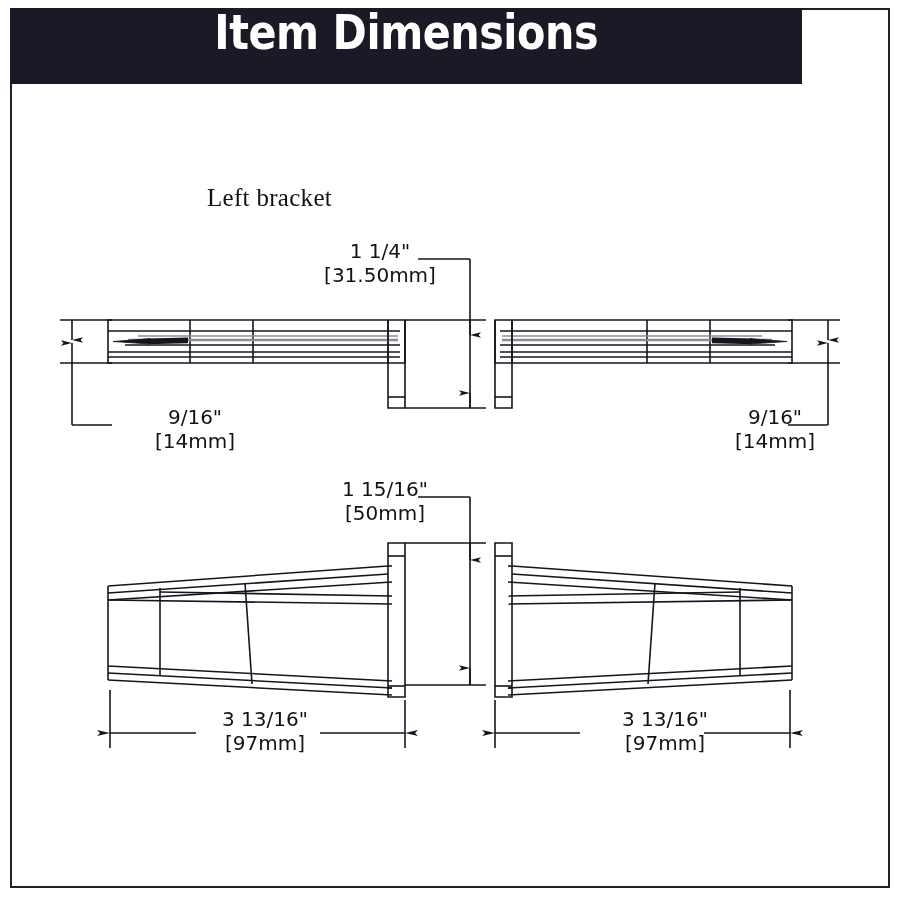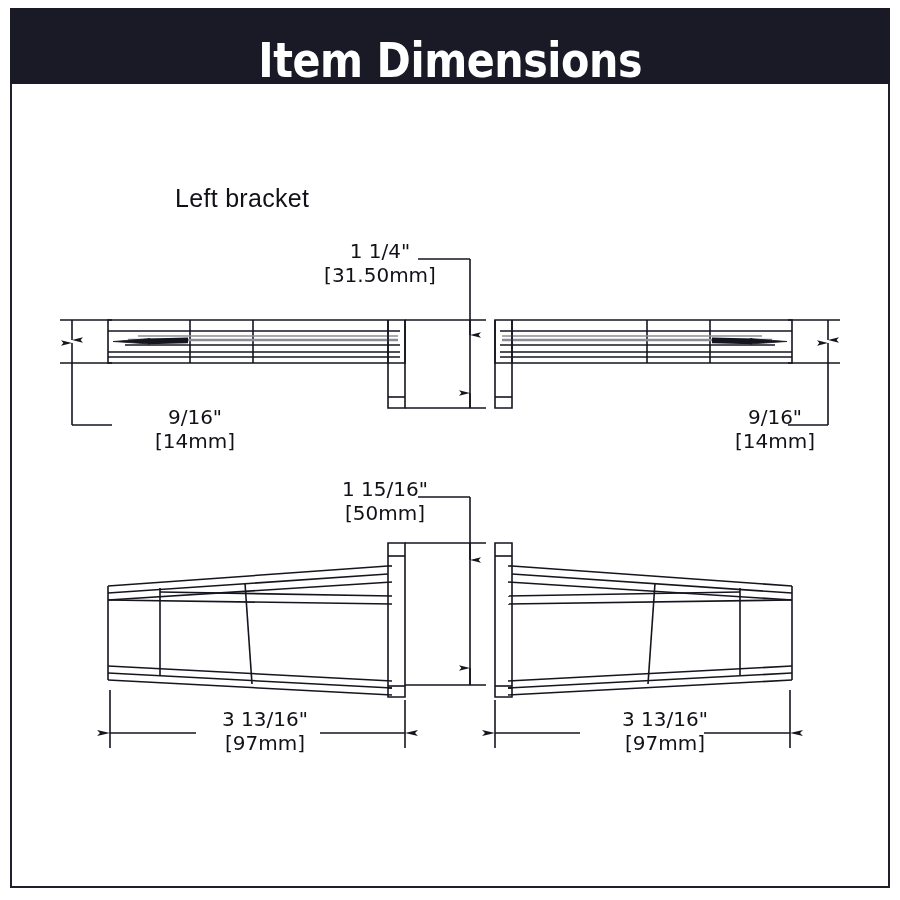--- a/index.html
+++ b/index.html
@@ -30,25 +30,25 @@
     height: 880px;
     border: 2px solid #20202c;
     box-sizing: border-box;
   }
 
   
   #header-bar {
     position: absolute;
     left: 10px;
     top: 8px;
-    width: 880px;
+    width: 792px;
     height: 76px;
     background: #1a1a26;
     display: flex;
-    align-items: flex-end;
+    align-items: flex-start;
     justify-content: center;
     box-sizing: border-box;
   }
   #header-title {
     color: #ffffff;
     font-family: "DejaVu Sans", sans-serif;
     font-size: 48px;
     font-weight: bold;
     letter-spacing: -0.5px;
     transform: scaleX(0.86);
@@ -61,25 +61,26 @@
   #canvas {
     position: absolute;
     left: 0;
     top: 0;
     width: 900px;
     height: 900px;
   }
 
   .view-label {
     position: absolute;
-    font-family: Liberation Sans, sans-serif;
+    font-family: Liberation Serif, serif;
     font-size: 25px;
     color: #111118;
     white-space: nowrap;
     letter-spacing: 0.3px;
+    margin-left: 32px;
   }
   #label-left-bracket { left: 175px; top: 184px; }
   #label-right-bracket { left: 503px; top: 184px; }
 
   .dim-text {
     position: absolute;
     font-family: "DejaVu Sans", sans-serif;
     font-size: 20px;
     color: #111118;
     white-space: nowrap;

